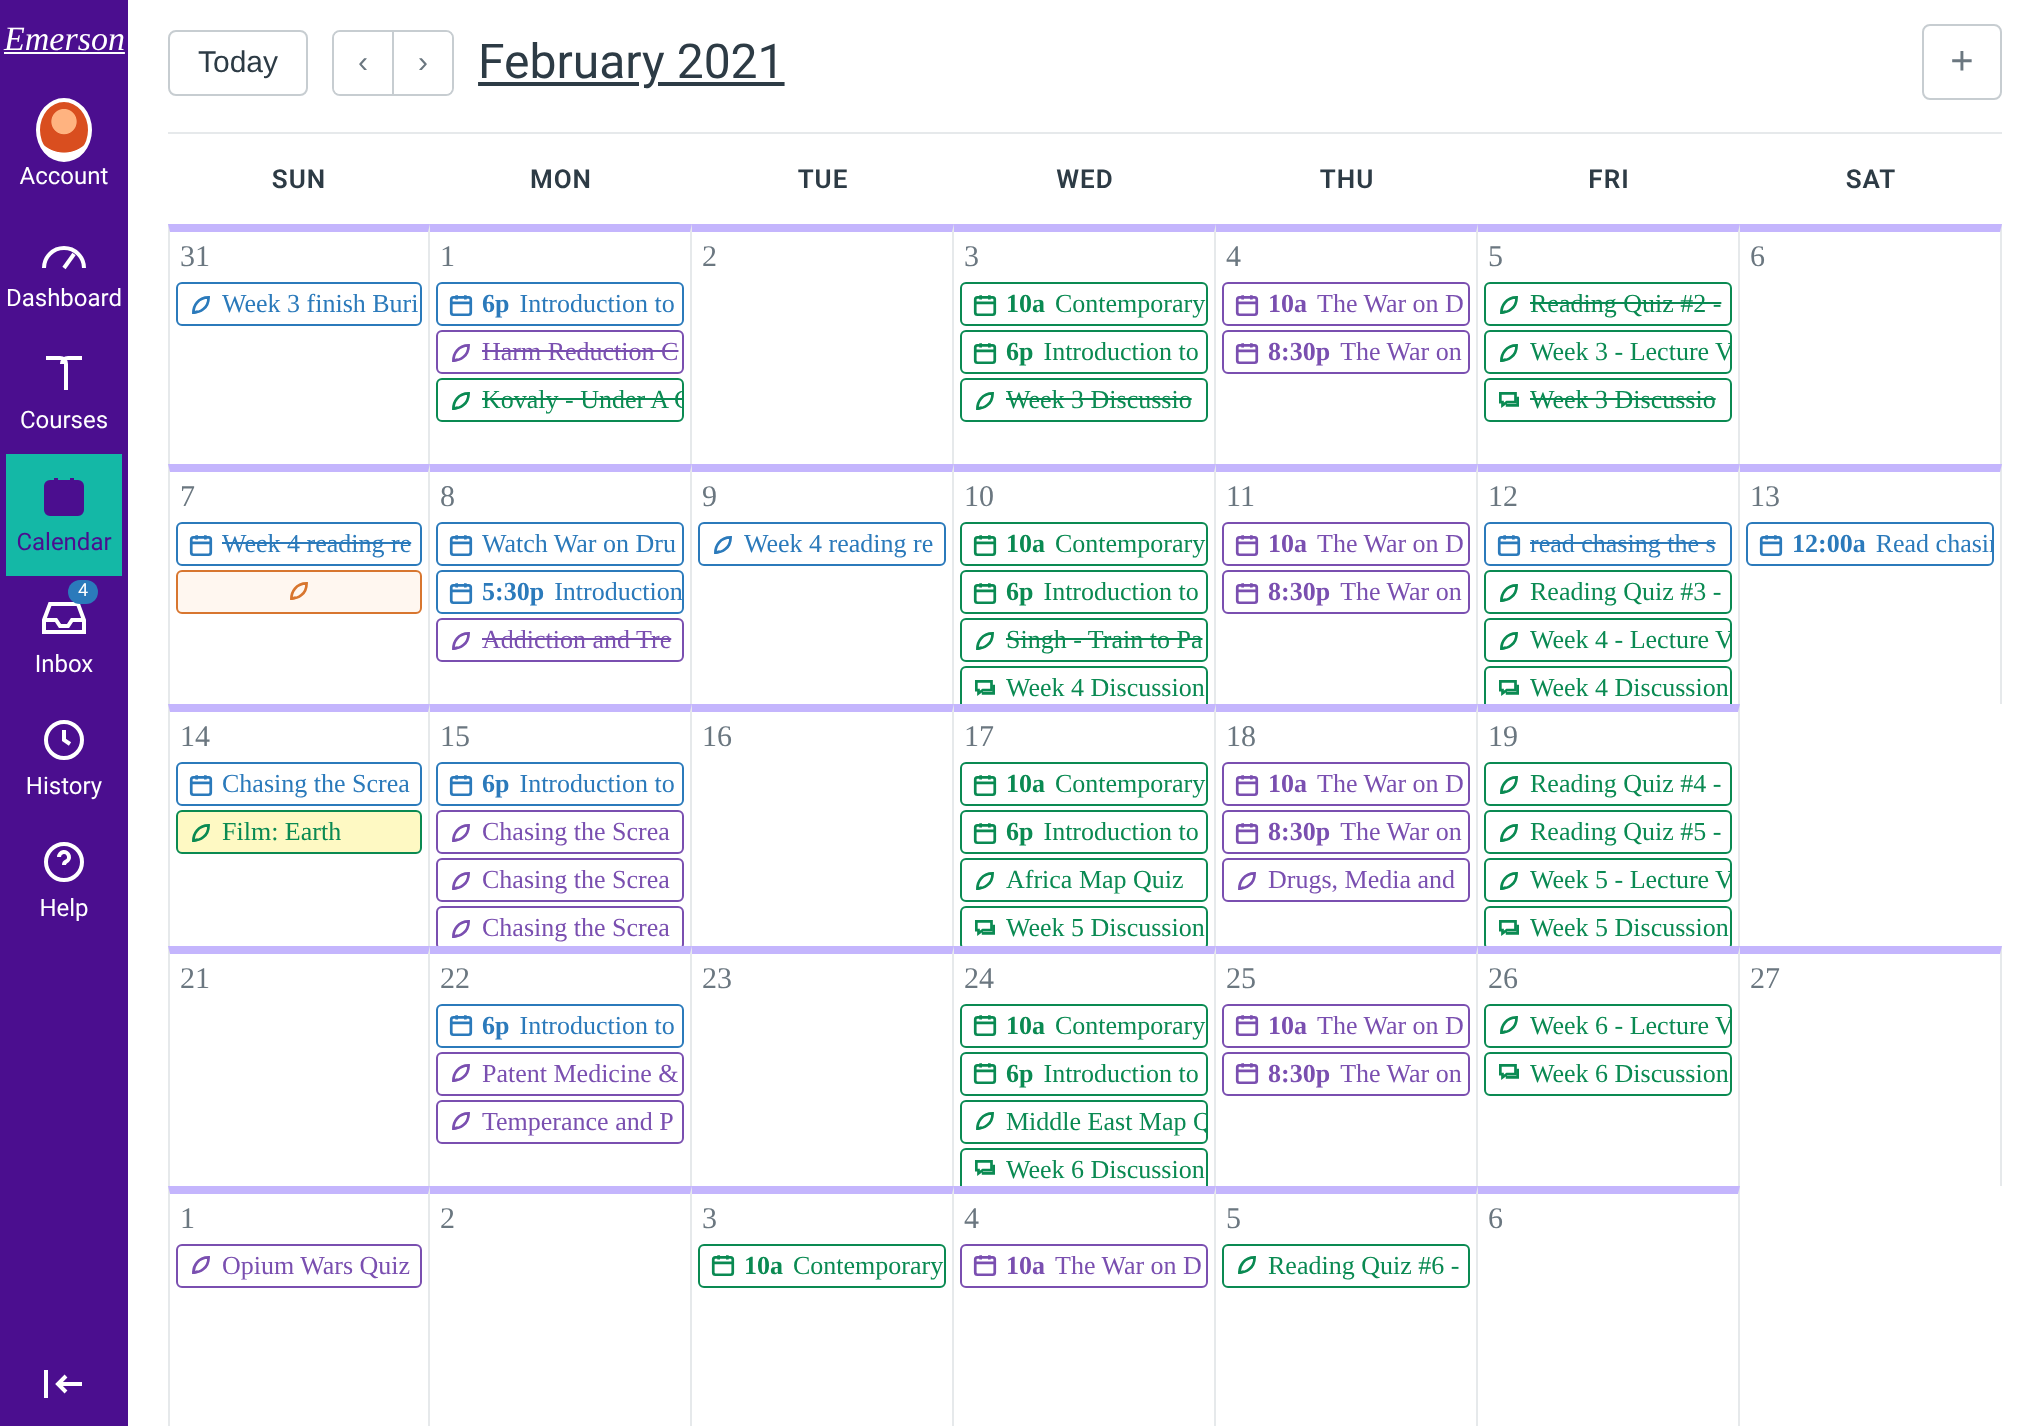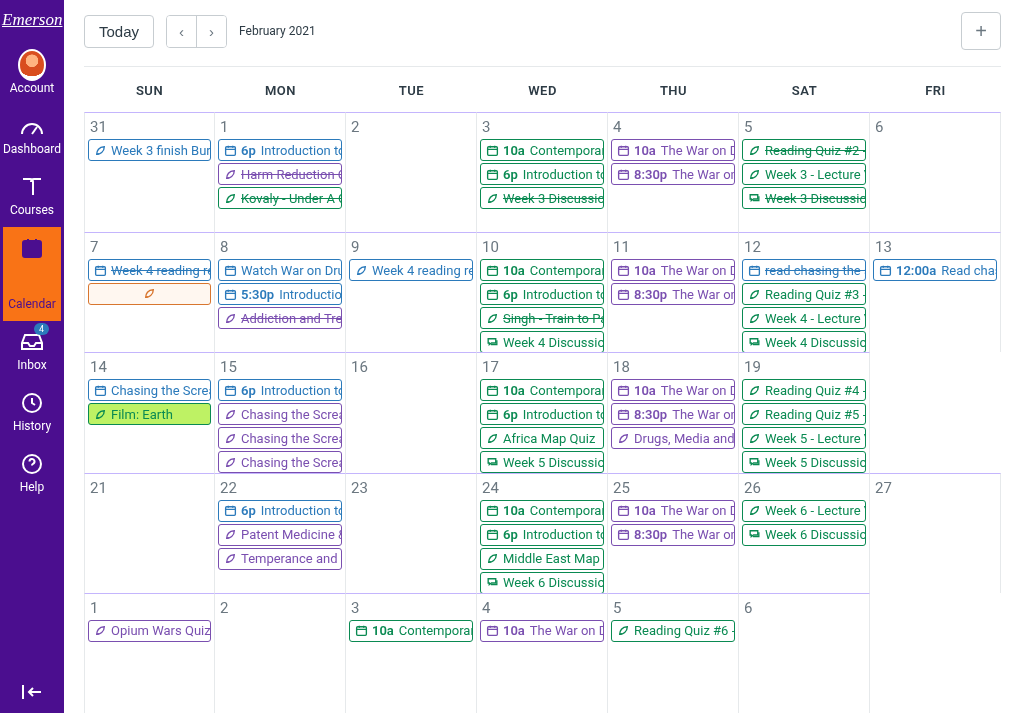--- a/index.html
+++ b/index.html
@@ -3,61 +3,61 @@
 <meta charset="utf-8">
 <style>
 * { margin: 0; padding: 0; box-sizing: border-box; }
 body { font-family: -apple-system, BlinkMacSystemFont, "Segoe UI", Roboto, Helvetica, sans-serif; display: flex; width: 1017px; height: 713px; overflow: hidden; background: #fff; }
 
 
 .sidebar { width: 64px; background: #4b0e8f; display: flex; flex-direction: column; align-items: center; color: #fff; padding-top: 4px; flex-shrink: 0; position: relative; }
 .brand { font-size: 17px; font-style: italic; font-family: Georgia, serif; padding: 6px 2px 14px; text-align: center; width: 100%; text-decoration: underline; }
 .nav-item { width: 100%; display: flex; flex-direction: column; align-items: center; padding: 8px 0 10px; font-size: 12px; cursor: pointer; position: relative; }
 .nav-item .icon { width: 28px; height: 26px; display: flex; align-items: center; justify-content: center; margin-bottom: 3px; }
-.nav-item.active { background: #f97316; color: #4b0e8f; gap: 33px; }
+.nav-item.active { background: #14b8a6; color: #4b0e8f; }
 .nav-item.active svg { fill: #4b0e8f; stroke: #4b0e8f; }
 .badge { position: absolute; top: 2px; right: 12px; background: #2b7abb; color: #fff; font-size: 9px; border-radius: 8px; padding: 1px 5px; }
 .avatar { width: 32px; height: 32px; border-radius: 50%; background: radial-gradient(circle at 50% 35%, #ffb380 0 28%, #d94e1f 30% 70%, #fff 72%); border: 2px solid #fff; }
 .collapse-btn { margin-top: auto; padding: 16px 0 12px; cursor: pointer; color: #fff; }
 
 
 .main { flex: 1; display: flex; flex-direction: column; padding: 8px 16px 0 20px; overflow: hidden; }
 .toolbar { display: flex; align-items: center; gap: 12px; padding: 4px 0 16px; }
 .btn { border: 1px solid #c7cdd1; background: #fff; color: #2d3b45; padding: 7px 14px; border-radius: 4px; font-size: 15px; cursor: pointer; text-align: center; }
 .nav-arrows { display: flex; border: 1px solid #c7cdd1; border-radius: 4px; overflow: hidden; }
 .nav-arrows button { border: none; background: #fff; padding: 7px 12px; cursor: pointer; color: #6b7780; font-size: 15px; }
 .nav-arrows button + button { border-left: 1px solid #c7cdd1; }
-.month-title { font-size: 12px; color: #2d3b45; cursor: pointer; }
+.month-title { font-size: 24px; color: #2d3b45; text-decoration: underline; cursor: pointer; }
 .spacer { flex: 1; }
 .view-seg { display: flex; border: 1px solid #c7cdd1; border-radius: 4px; overflow: hidden; }
 .view-seg button { border: none; background: #fff; padding: 8px 14px; font-size: 14px; cursor: pointer; color: #2d3b45; }
 .view-seg button + button { border-left: 1px solid #c7cdd1; }
 .view-seg button.active { background: #6b7780; color: #fff; }
 .add-btn { border: 1px solid #c7cdd1; background: #fff; width: 40px; height: 38px; border-radius: 4px; font-size: 20px; color: #6b7780; cursor: pointer; }
 
 .calendar { flex: 1; display: flex; flex-direction: column; border-top: 1px solid #e6e9eb; overflow: hidden; }
 .dow-row { display: grid; grid-template-columns: repeat(7, 1fr); }
 .dow { text-align: center; padding: 16px 0 14px; font-size: 13px; font-weight: 600; color: #2d3b45; letter-spacing: 0.5px; }
 .weeks { flex: 1; display: flex; flex-direction: column; }
 .week { display: grid; grid-template-columns: repeat(7, 1fr); flex: 1; min-height: 0; }
-.day { border-top: 1px solid #c4b5fd; border-right: 1px solid #e6e9eb; padding: 3px 3px 2px; position: relative; overflow: hidden; }
+.day { border-top: 4px solid #c4b5fd; border-right: 1px solid #e6e9eb; padding: 3px 3px 2px; position: relative; overflow: hidden; font-family: Liberation Serif, serif; }
 .week .day:first-child { border-left: 1px solid #e6e9eb; }
 .daynum { font-size: 15px; color: #6b7780; padding: 2px 2px 3px; }
 
 .event { display: flex; align-items: center; gap: 4px; border: 1px solid; border-radius: 3px; padding: 2px 4px; margin-bottom: 2px; font-size: 13px; white-space: nowrap; overflow: hidden; cursor: pointer; height: 22px; }
 .event .eicon { width: 14px; height: 14px; flex-shrink: 0; display: flex; align-items: center; justify-content: center; }
 .event .etime { font-weight: 600; margin-right: 1px; }
 .event.strike .etitle, .event.strike .etime { text-decoration: line-through; }
 
 
 .c-blue   { border-color:#2b7abb; color:#2b7abb; background:#fff; }
 .c-purple { border-color:#7a4fb0; color:#7a4fb0; background:#fff; }
 .c-green  { border-color:#0a8a52; color:#0a8a52; background:#fff; }
 .c-orange { border-color:#d8762f; color:#737373; background:#fff7f0;flex-direction:column; }
-.c-greenf { border-color:#0a8a52; color:#0a8a52; background:#bef264;text-align:center; }
+.c-greenf { border-color:#0a8a52; color:#0a8a52; background:#fef9c3;text-align:center; }
 
 svg { display: block; }
 </style>
 </head>
 <body>
 
 <div class="sidebar">
   <div class="brand">Emerson</div>
   <div id="nav-items">
       <div class="nav-item">
@@ -140,22 +140,22 @@
     <button class="add-btn">+</button>
   </div>
 
   <div class="calendar">
     <div class="dow-row" id="dow-row">
         <div class="dow">SUN</div>
         <div class="dow">MON</div>
         <div class="dow">TUE</div>
         <div class="dow">WED</div>
         <div class="dow">THU</div>
+        <div class="dow">FRI</div>
         <div class="dow">SAT</div>
-        <div class="dow">FRI</div>
       </div>
     <div class="weeks" id="weeks">
         <div class="week">
           <div class="day">
             <div class="daynum">31</div>
             <div class="event c-blue">
               <span class="eicon">
                 <svg width="13" height="13" viewBox="0 0 24 24" fill="none" stroke="#2b7abb" stroke-width="2.5">
                   <path d="M5 19c0-6 4-14 14-14-0 10-8 14-14 14z"></path>
                   <path d="M5 19l4-1"></path>

